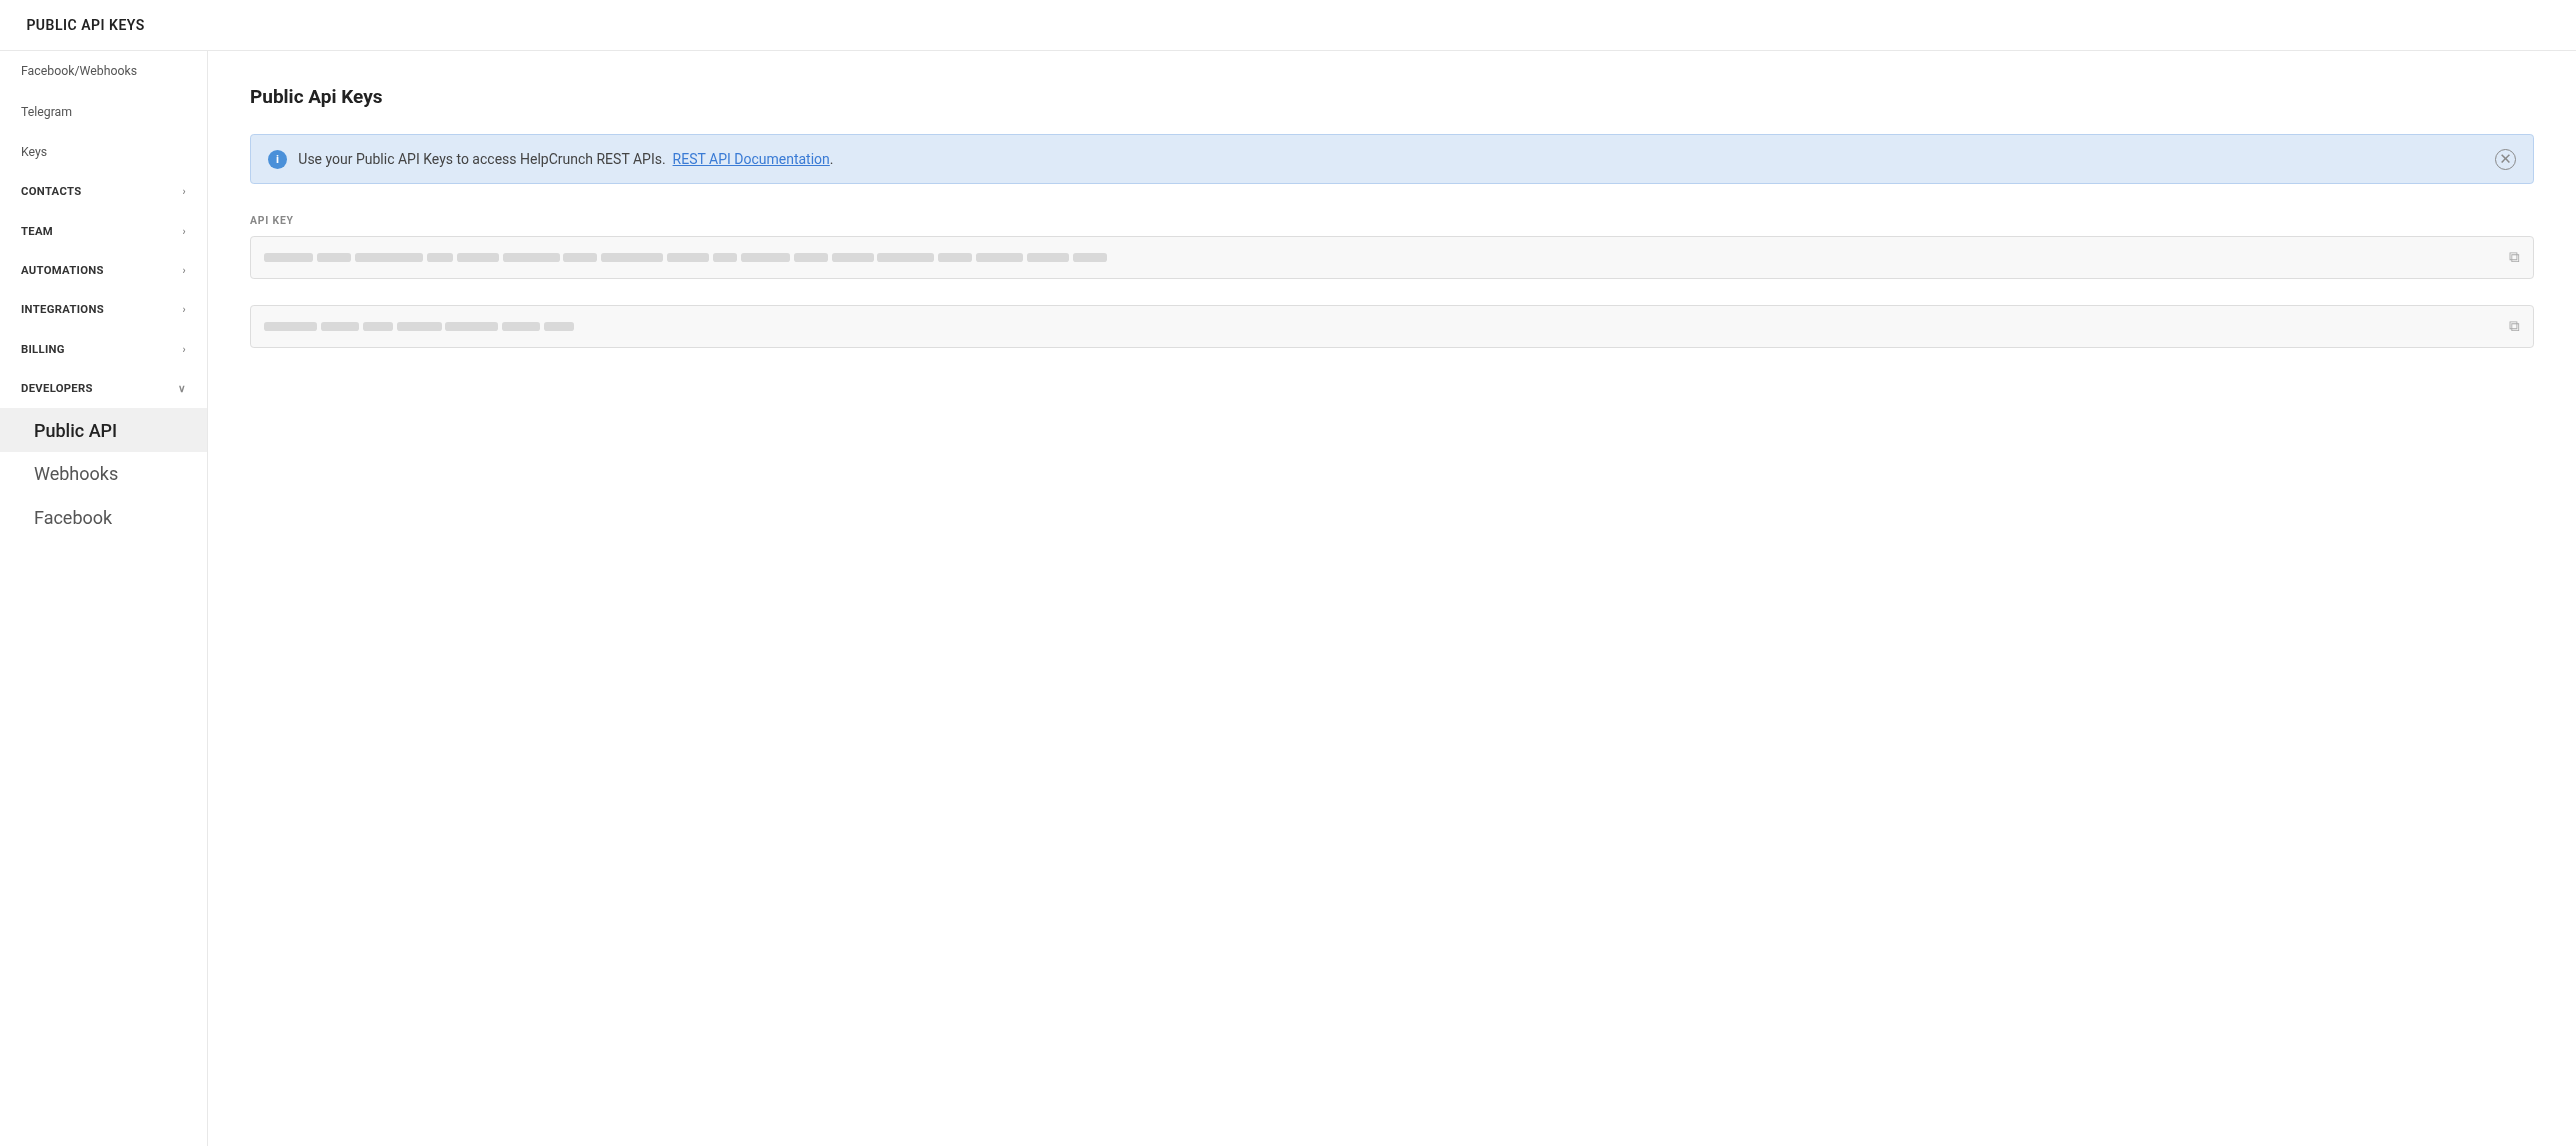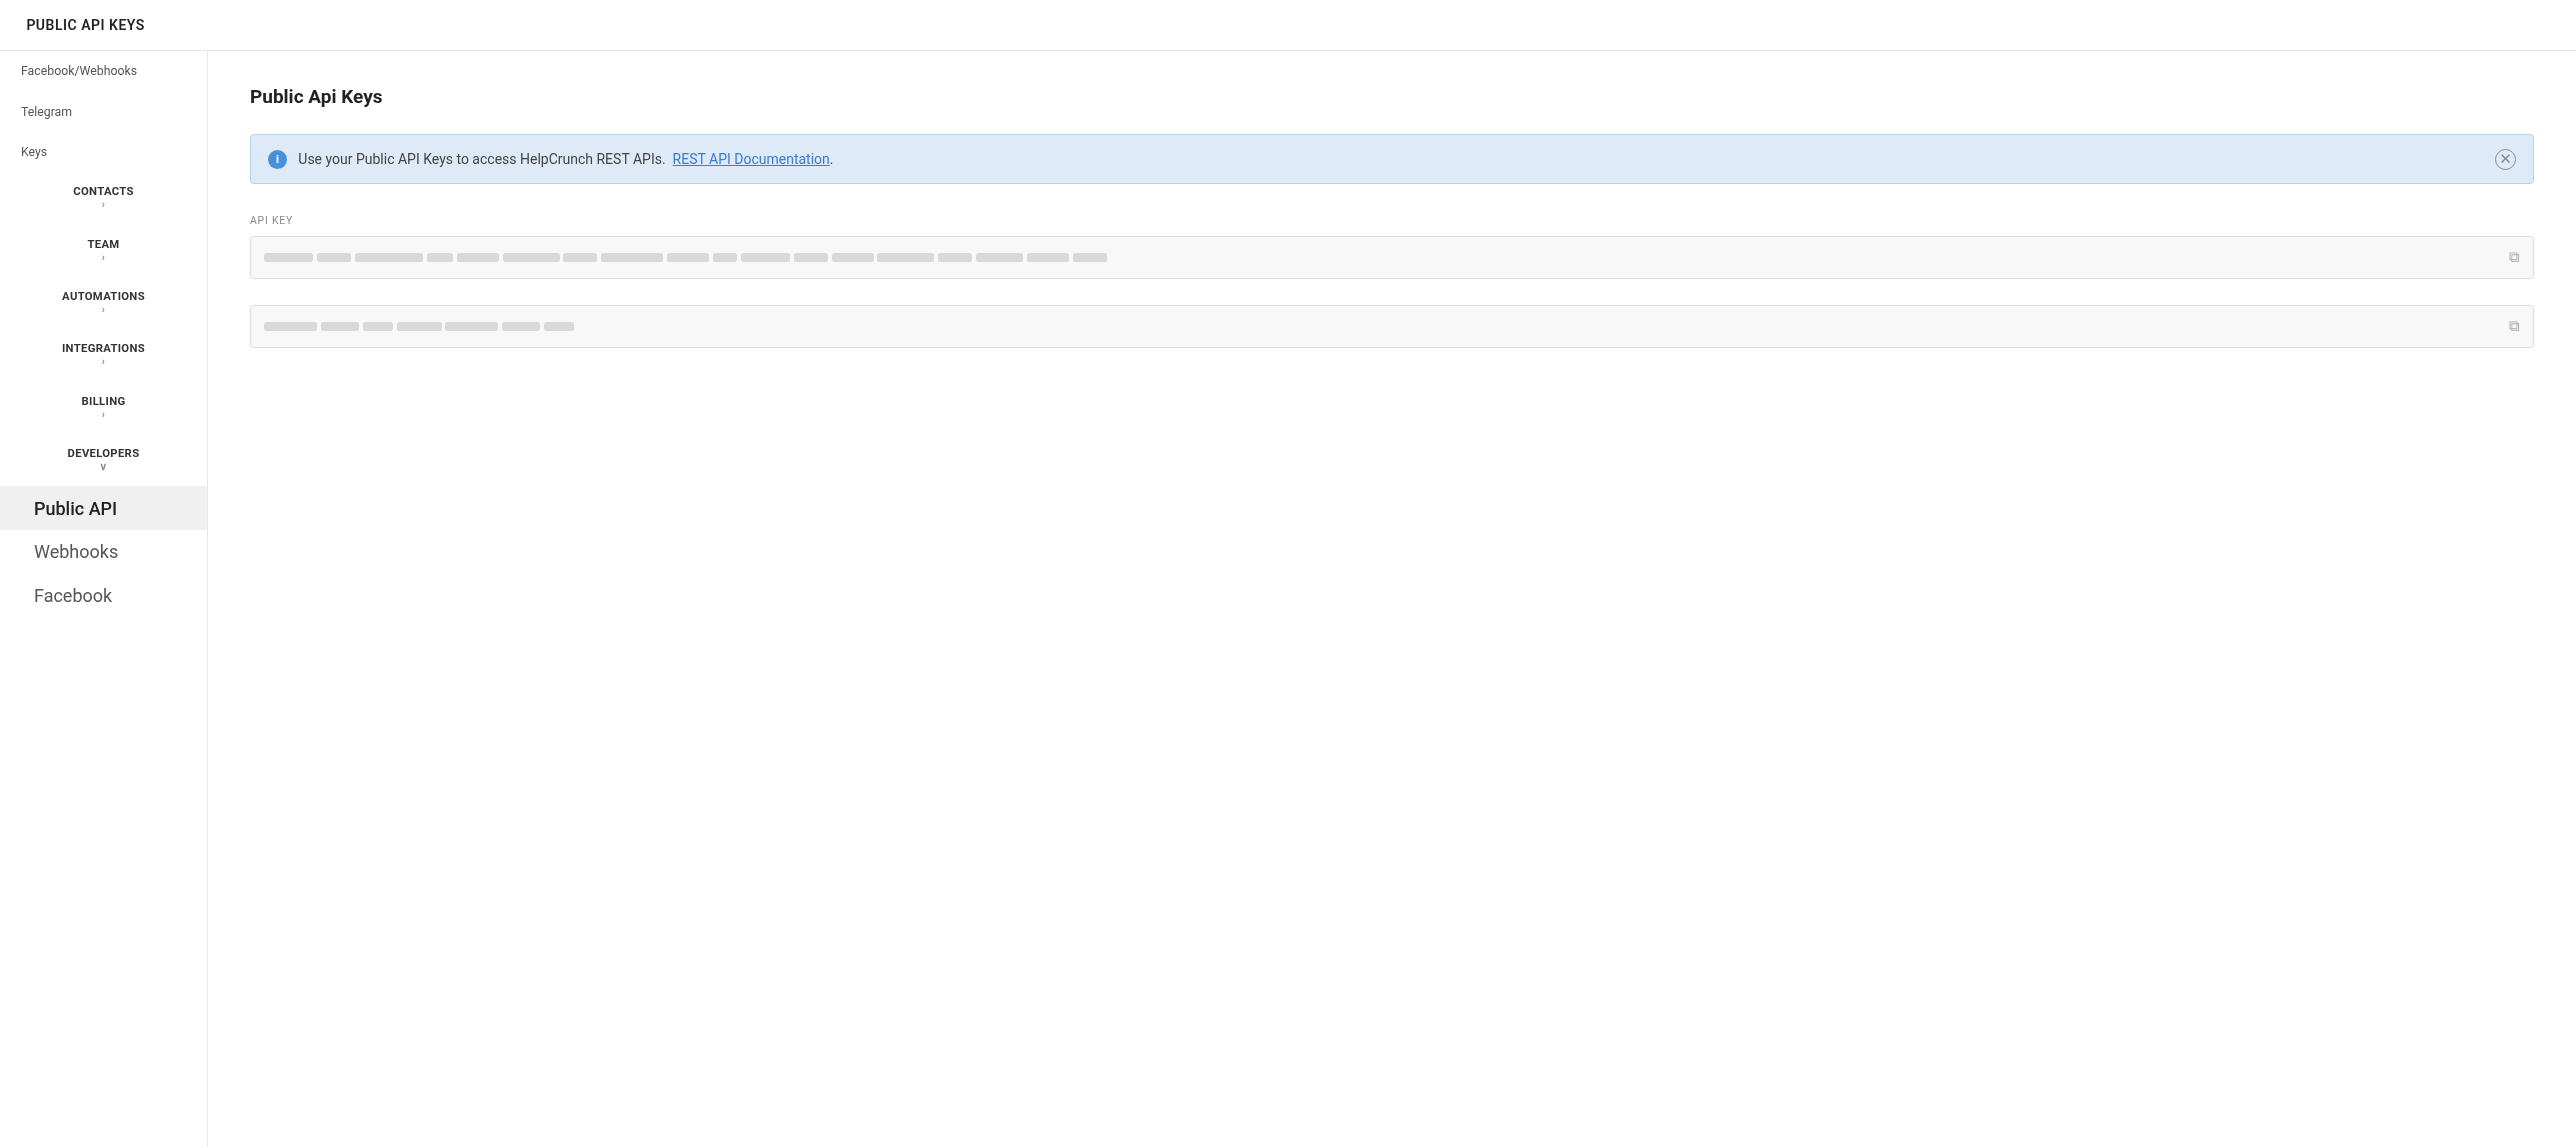--- a/index.html
+++ b/index.html
@@ -46,21 +46,20 @@
       color: #555;
       font-size: 12.3px;
       border-bottom: none;
     }
     .sidebar-item.section-header {
       font-weight: 700;
       text-transform: uppercase;
       font-size: 11.3px;
       color: #333;
       letter-spacing: 0.3px;
-      flex-direction: column;
     }
     .sidebar-item .chevron {
       font-size: 10.4px;
       color: #888;
     }
 
     .sub-item {
       padding: 11.3px 21px 11.3px 34px;
       cursor: pointer;
       color: #555;
@@ -137,21 +136,21 @@
       justify-content: center;
       flex-shrink: 0;
     }
 
     
     .api-key-section {
       margin-bottom: 26.4px;
     }
     .api-key-label {
       font-size: 10.4px;
-      font-weight: 400;
+      font-weight: 700;
       letter-spacing: 0.8px;
       color: #888;
       text-transform: uppercase;
       margin-bottom: 9.4px;
     }
     .api-key-field-wrapper {
       display: flex;
       align-items: center;
       border: 0.9px solid #ddd;
       border-radius: 3.8px;

